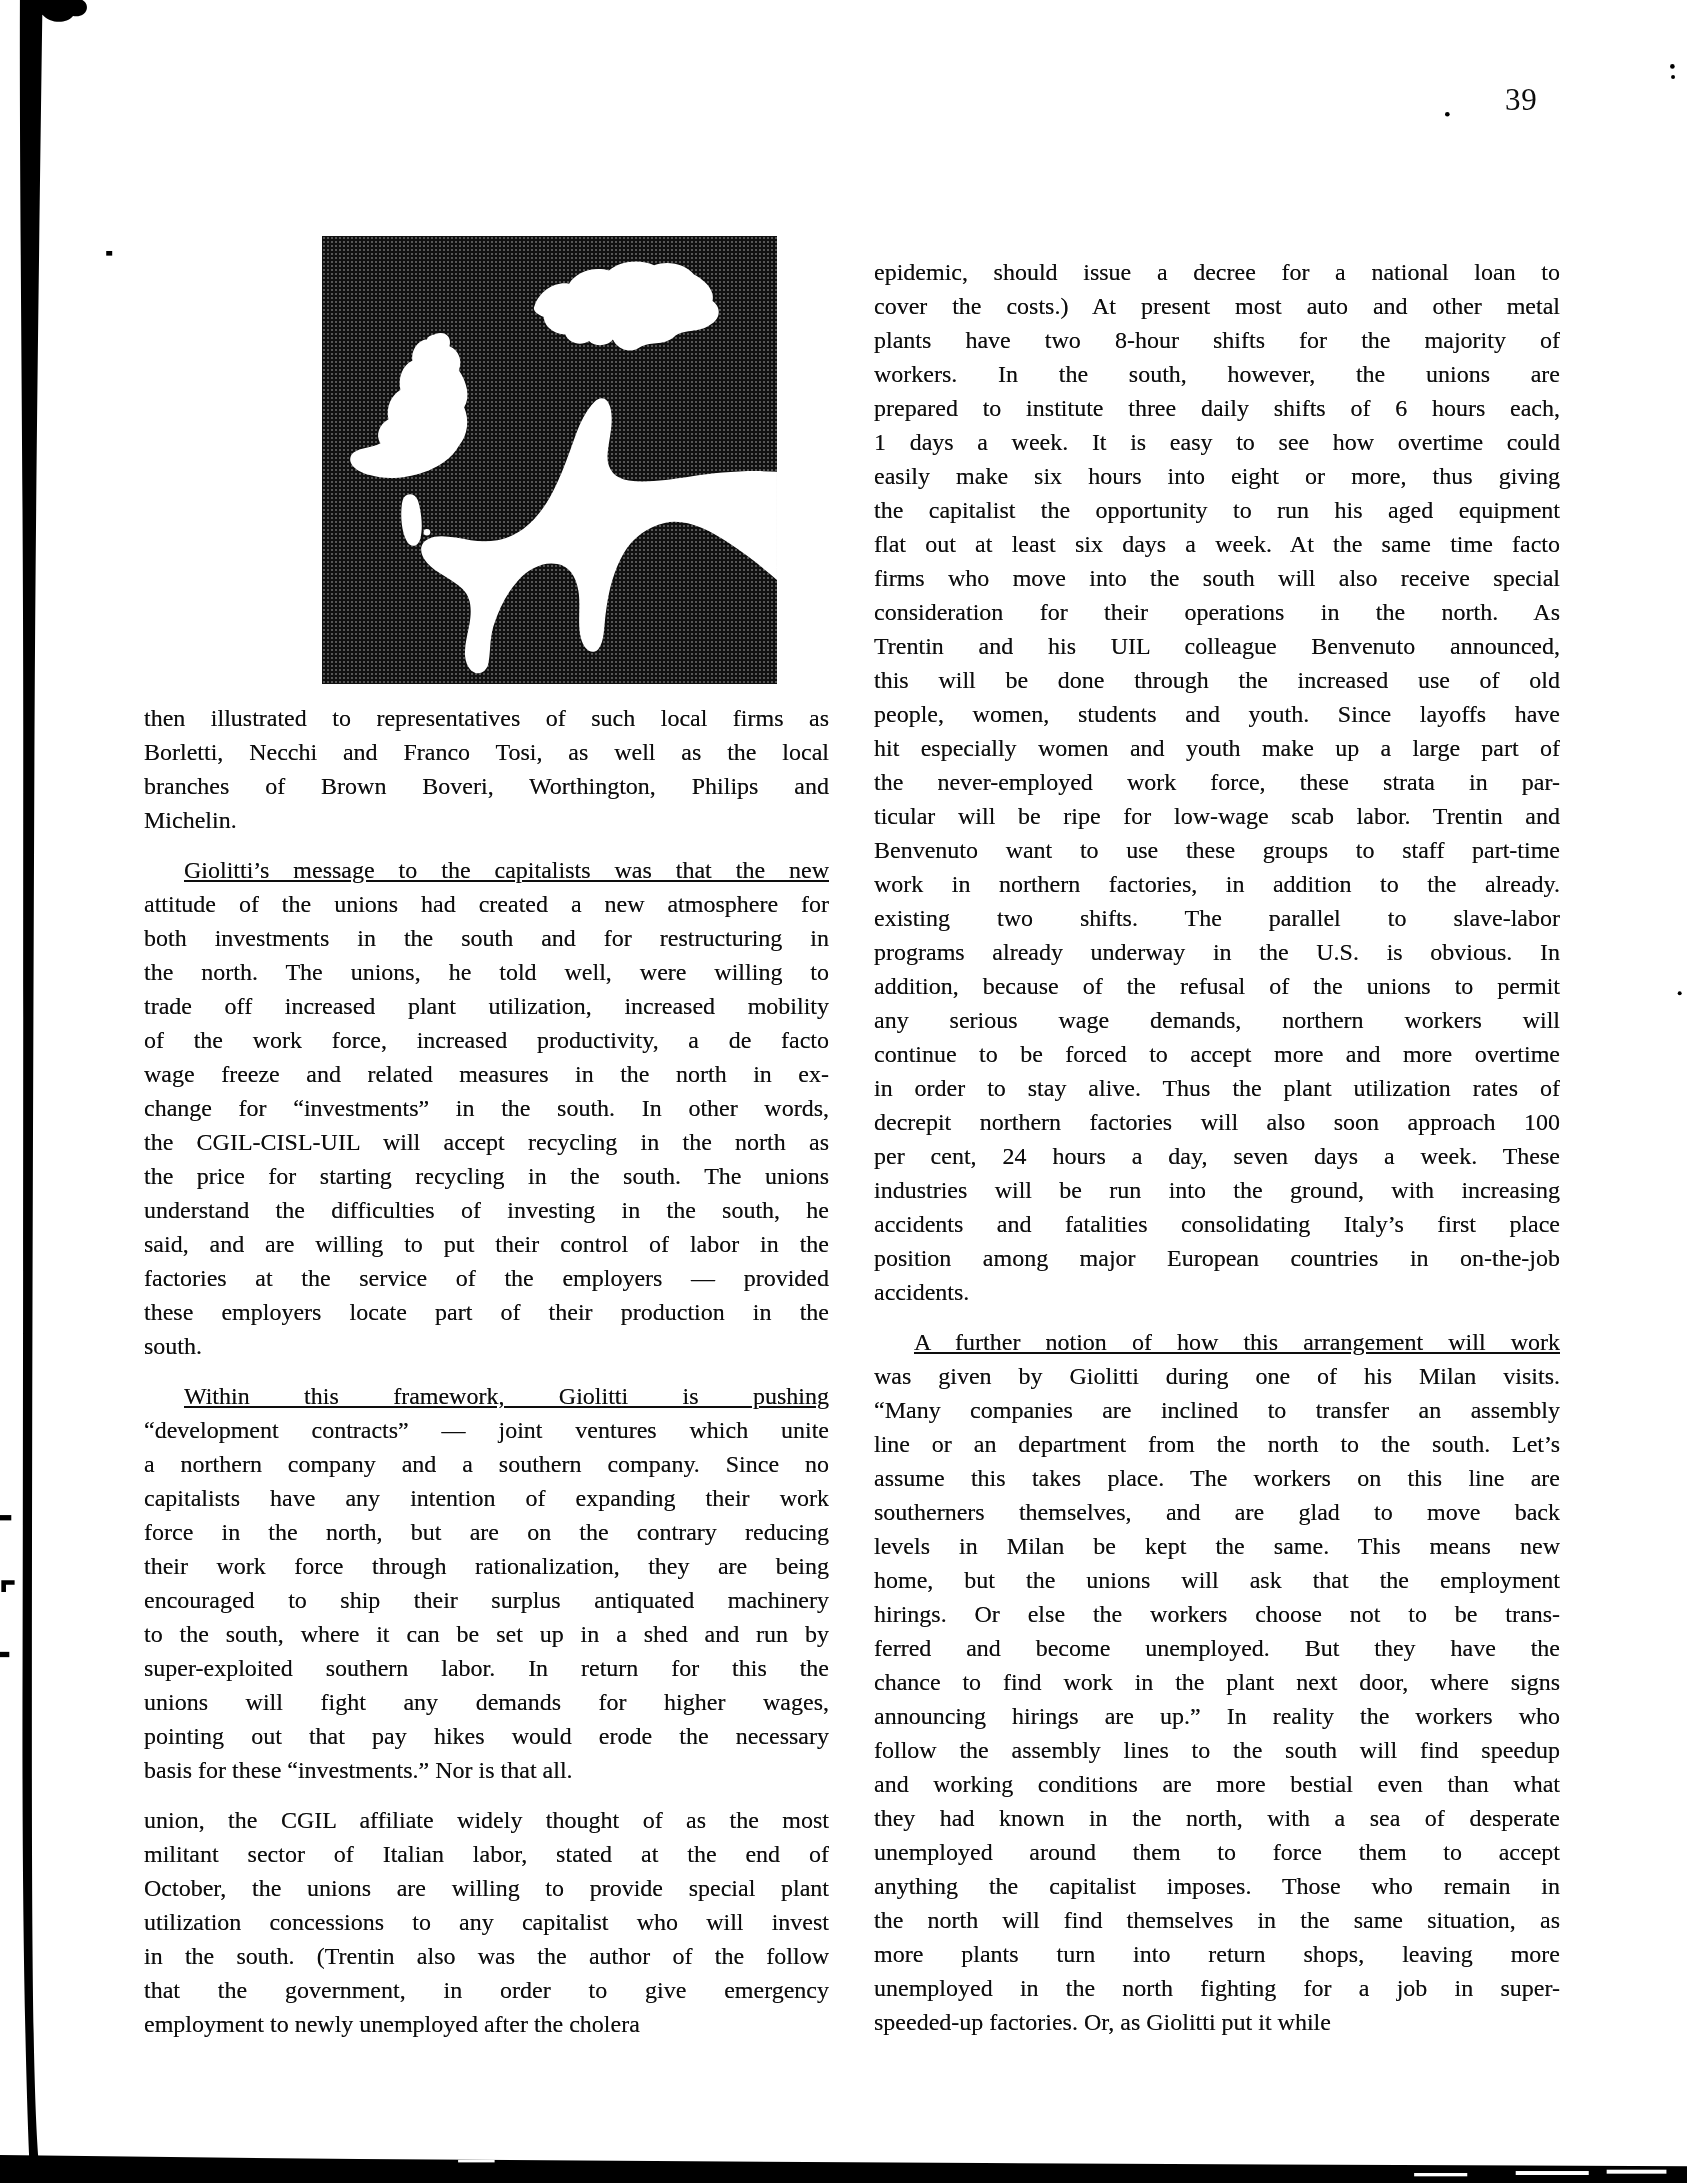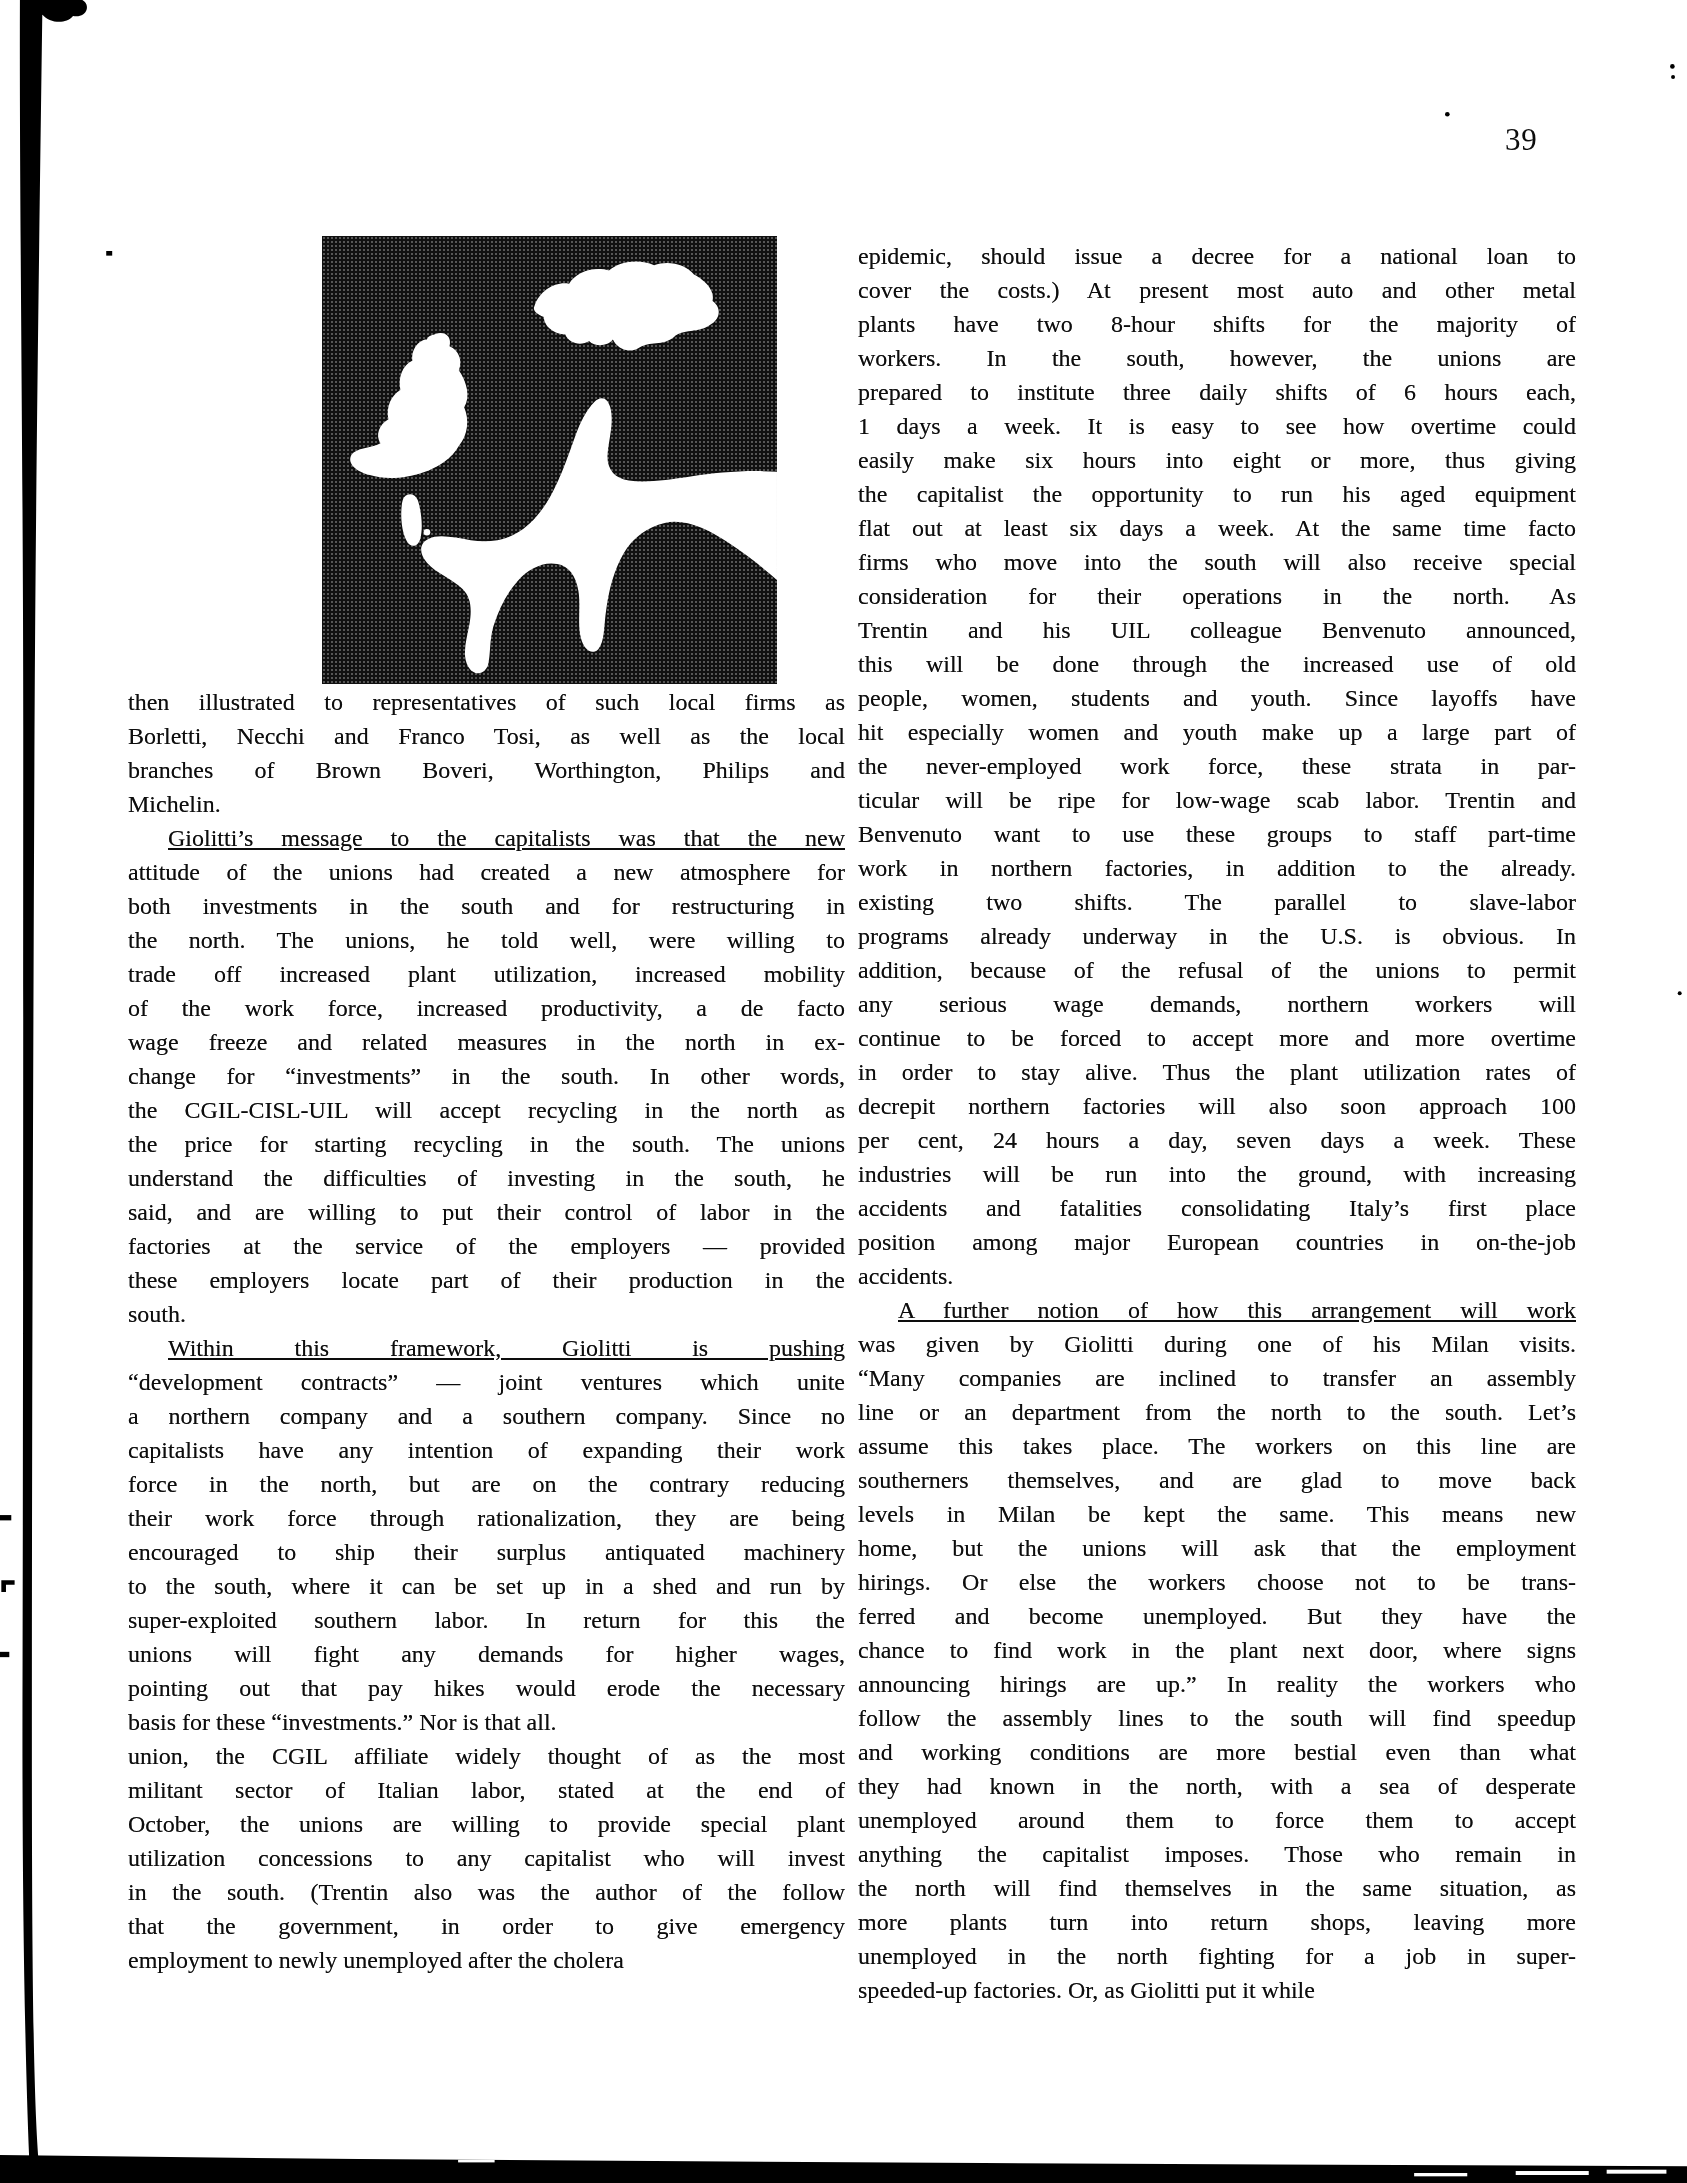--- a/index.html
+++ b/index.html
@@ -10,33 +10,32 @@
     font-family: "Liberation Serif", serif;
     color: #0d0d0d;
     overflow: hidden;
   }
   .page-number {
     position: absolute;
     left: 1505px; top: 82px;
     font-size: 31px;
     font-weight: 400;
     letter-spacing: 0.7px;
-    margin-top: 40px;
   }
   
   .column {
     position: absolute;
     font-size: 24px;
     line-height: 34px;
     text-rendering: optimizeLegibility;
     text-shadow: 0 0 0.3px rgba(0,0,0,0.55);
   }
   .column-left  { left: 128px;  top: 685px; width: 717px; }
   .column-right { left: 858px; top: 239px;  width: 718px; }
-  .paragraph { margin: 0; padding: 0; }
+  .paragraph { margin: 16px; padding: 0; }
   .line {
     text-align: justify;
     text-align-last: justify;
     overflow: hidden;
     height: 34px;
   }
   .line.last { text-align-last: left; }
   .line.indent { text-indent: 40px; text-decoration: underline; }
   
   .figure {

